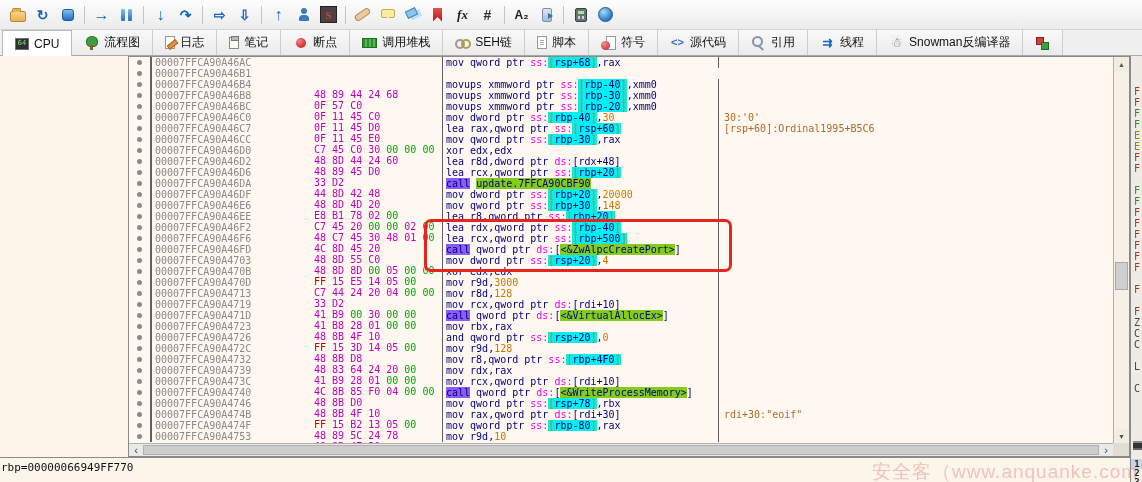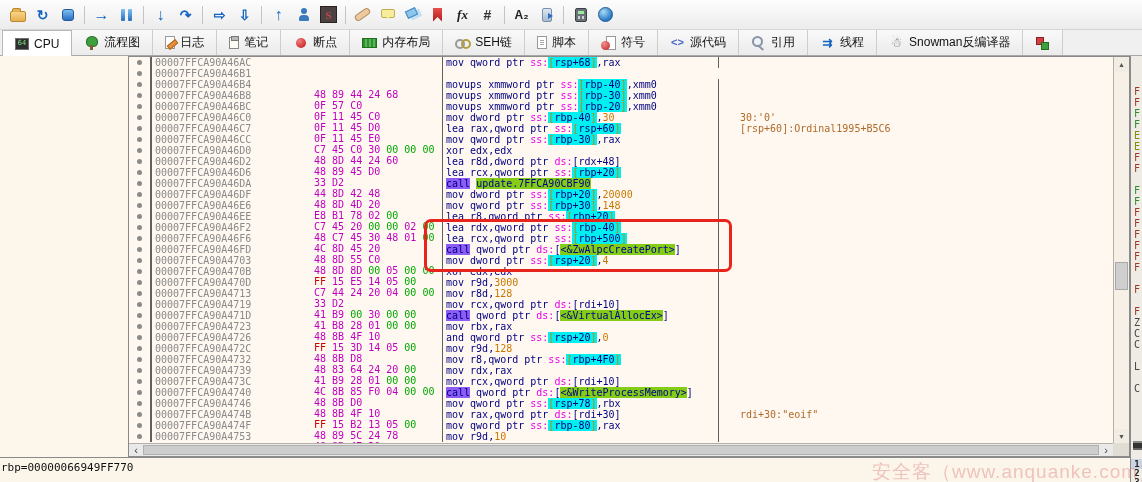--- a/index.html
+++ b/index.html
@@ -84,21 +84,21 @@
   #disasm-pane { position:absolute; left:128px; top:0; width:1002px; height:401px;
                  background:#fff8f0; border:1px solid #8a8a8a; }
   #disasm-rows { position:absolute; left:0; top:0; right:17px; bottom:13px; overflow:hidden;
                  font-family:"DejaVu Sans Mono", monospace; font-size:10px; }
   .drow { display:flex; height:11px; line-height:11px; white-space:pre; }
   .c-dot  { width:21px; position:relative; flex:0 0 auto; }
   .bp-dot { position:absolute; left:8px; top:3px; width:5px; height:5px; border-radius:50%; background:#8a8a8a; }
   .c-addr { width:158px; flex:0 0 auto; border-left:2px solid #606060; padding-left:3px; color:#8a8a8a; }
   .c-bytes{ width:134px; flex:0 0 auto; border-left:1px solid #606060; padding-left:5px;margin-top:32px; }
   .c-instr{ width:276px; flex:0 0 auto; border-left:1px solid #606060; padding-left:3px; }
-  .c-com  { flex:1; border-left:1px solid #606060; padding-left:21px; color:#b06a28; }
+  .c-com  { flex:1; border-left:1px solid #606060; padding-left:5px; color:#b06a28; }
   .by    { color:#be00be; }
   .by-00 { color:#00a800; }
   .by-ff { color:#c80000; }
   .sx-n  { color:#000080; }
   .sx-sg { color:#e800e8; }
   .sx-hb { color:#c08800; background:#00f0f0; }
   .sx-hi { color:#000080; background:#00f0f0; }
   .sx-cl { color:#000080; background:#8b5cf6; }
   .sx-yl { color:#00008b; background:#84cc16; }
   .sx-va { color:#c87800; }
@@ -228,21 +228,21 @@
     <div class="tab">
       <span class="ticon ti-notes-clipboard"></span>
       <span class="tlabel">笔记</span>
     </div>
     <div class="tab">
       <span class="ticon ti-breakpoint-dot"></span>
       <span class="tlabel">断点</span>
     </div>
     <div class="tab">
       <span class="ticon ti-memory-chip"></span>
-      <span class="tlabel">内存布局</span>
+      <span class="tlabel">调用堆栈</span>
     </div>
     <div class="tab">
       <span class="ticon ti-seh-chain"></span>
       <span class="tlabel">SEH链</span>
     </div>
     <div class="tab">
       <span class="ticon ti-script-page"></span>
       <span class="tlabel">脚本</span>
     </div>
     <div class="tab">

